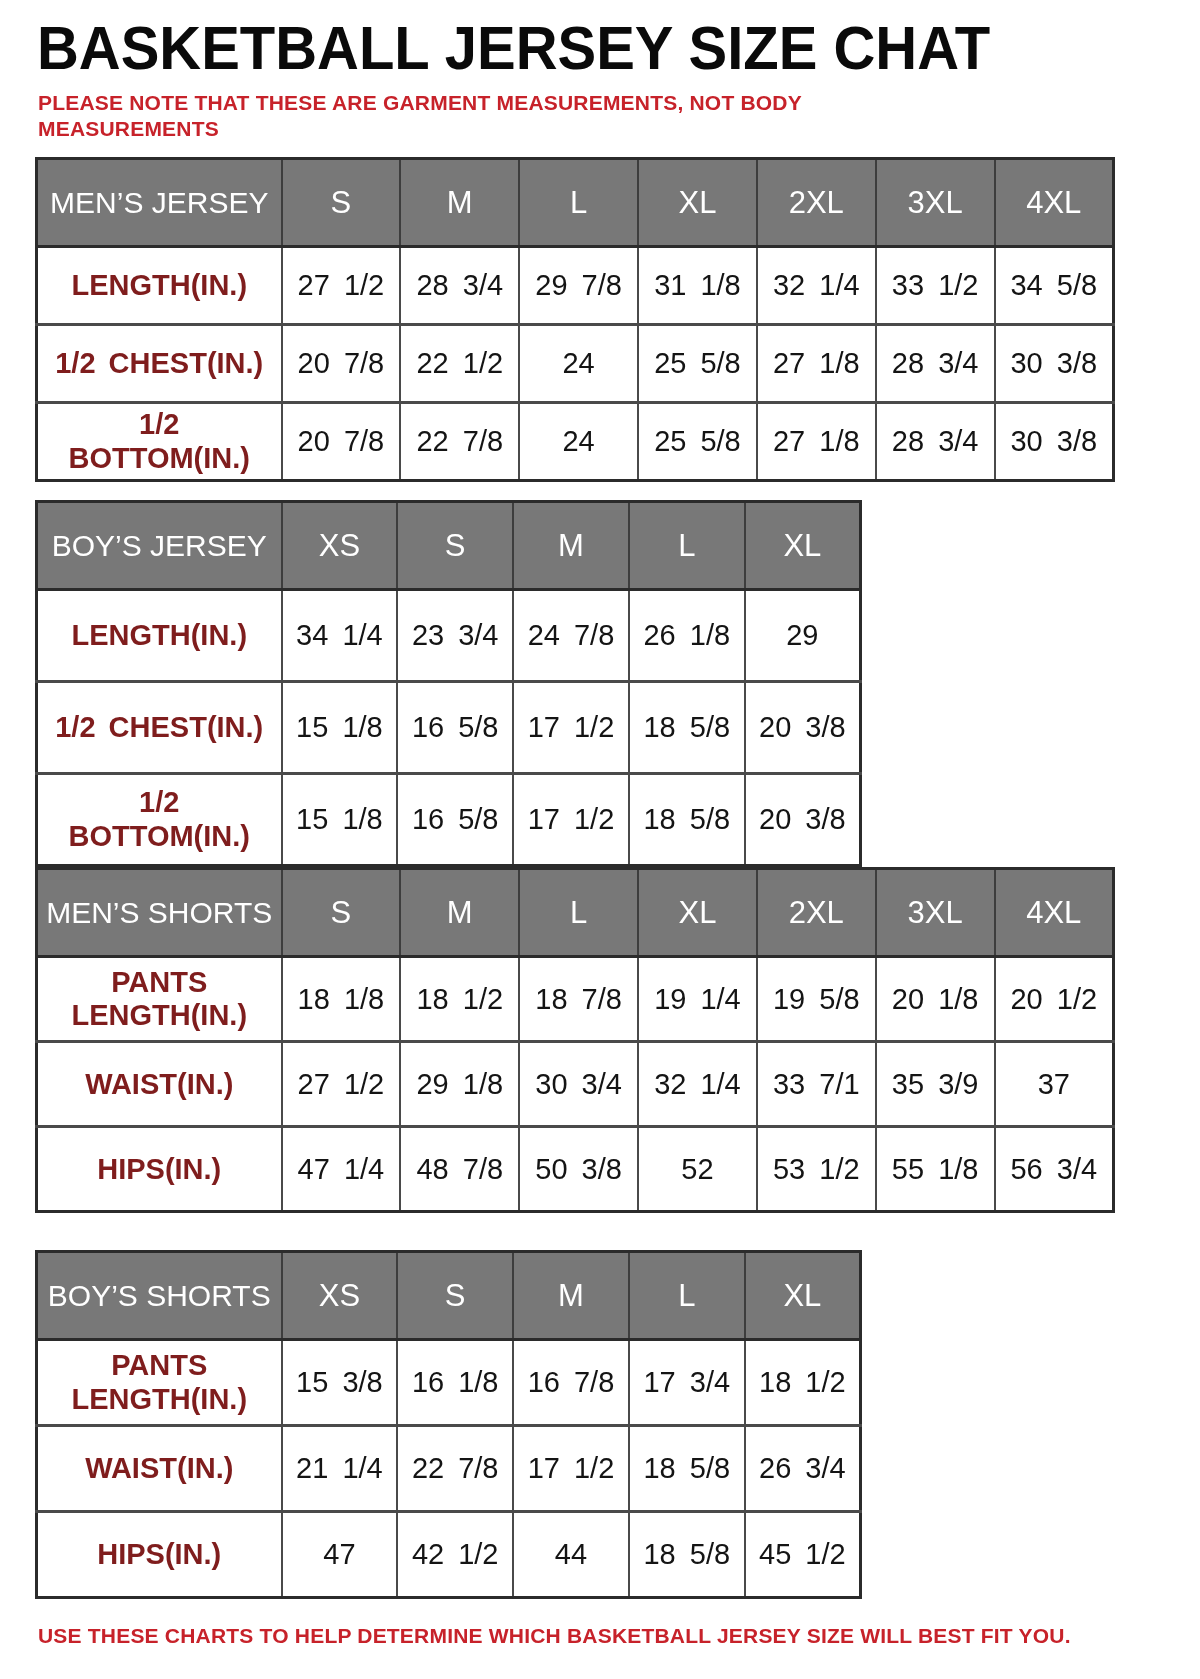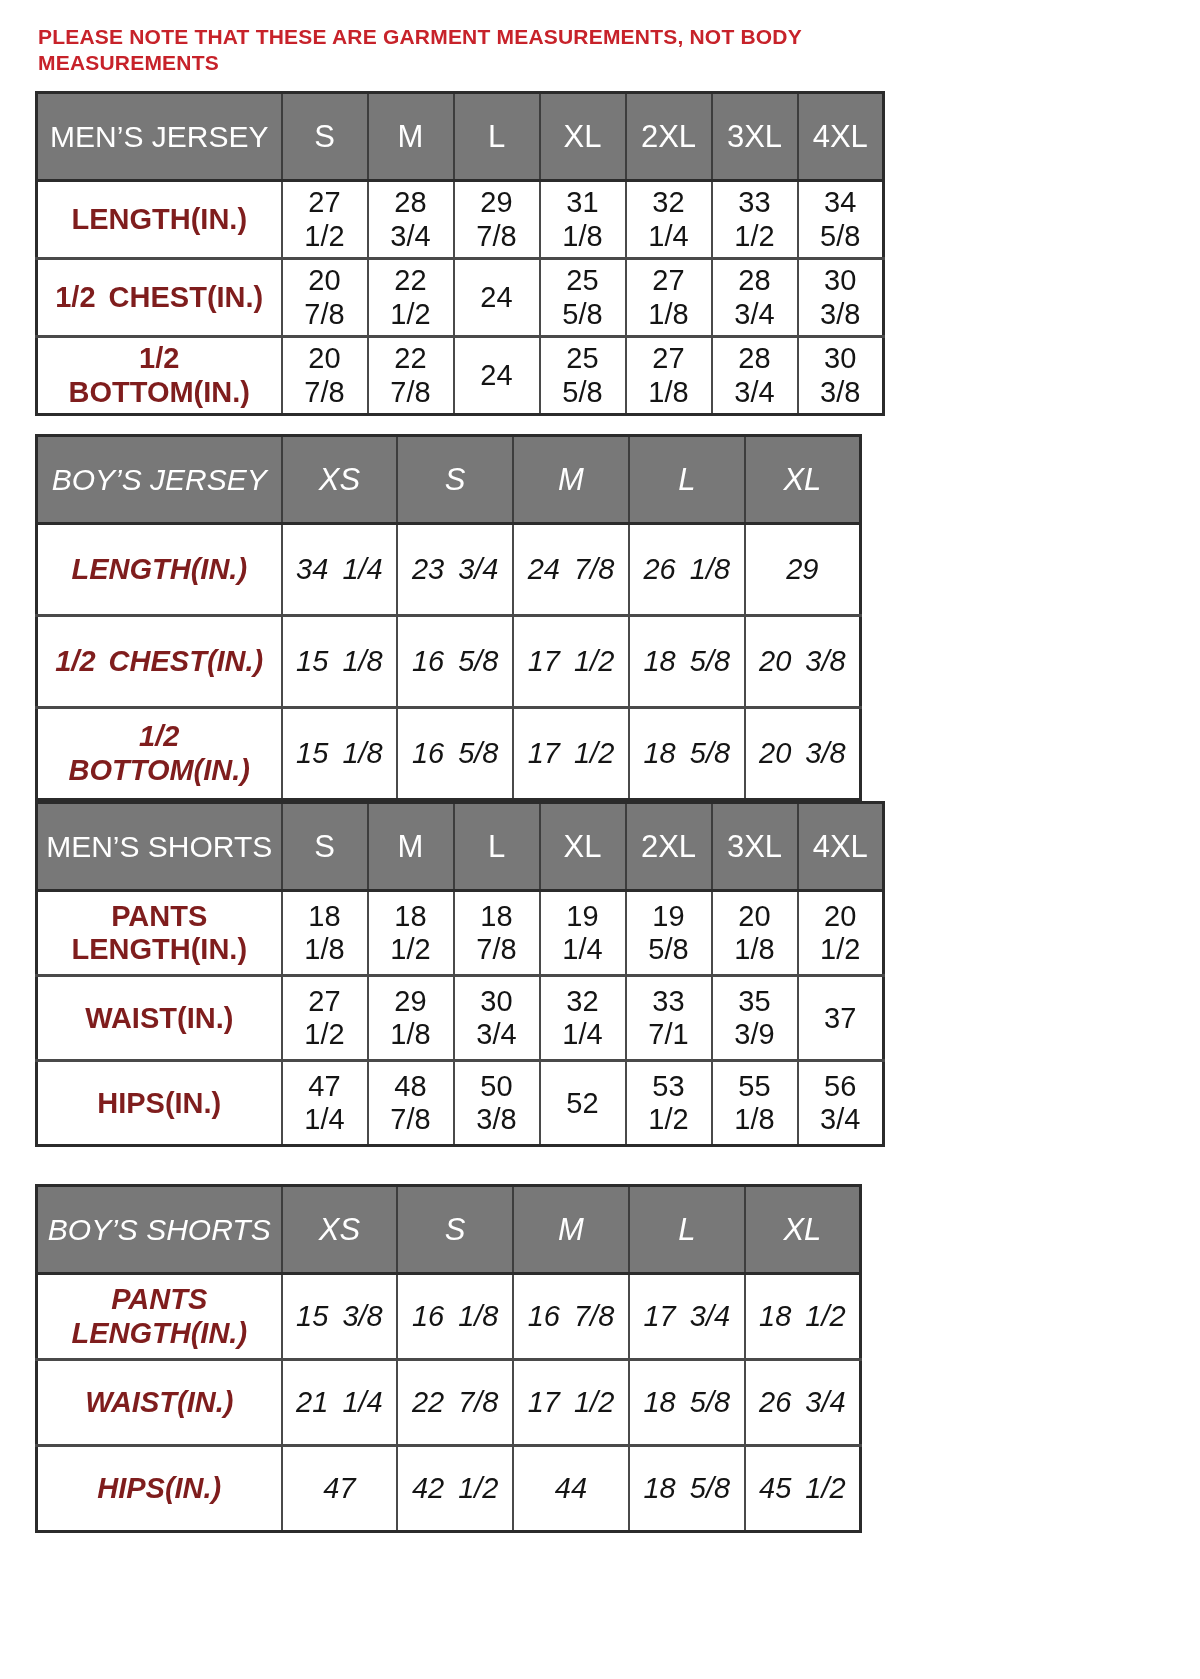--- a/index.html
+++ b/index.html
@@ -35,22 +35,22 @@
   }
   .note-top{margin:10px 0 0 3px;max-width:800px;}
   .note-bottom{margin:24px 0 0 3px;max-width:1160px;}
 
   table.size-table{
     border-collapse:collapse;
     table-layout:fixed;
     border:3px solid #2b2b2b;
     background:#ffffff;
   }
-  .w-wide{width:850px;}
-  .w-narrow{width:827px;font-style:italic;}
+  .w-wide{width:1080px;}
+  .w-narrow{width:827px;}
   .mt-t1{margin-top:16px;}
   .mt-t2{margin-top:18px;}
   .mt-t3{}
   .mt-t4{margin-top:37px;}
 
   table.size-table th{
     background:#787878;
     color:#ffffff;
     font-weight:normal;
     font-size:31px;
@@ -83,20 +83,21 @@
   .t-mens-jersey  tbody tr{height:78px;}
   .t-boys-jersey  tbody tr{height:92px;}
   .t-mens-shorts  tbody tr{height:85px;}
   .t-boys-shorts  tbody tr{height:86px;}
 </style>
 </head>
 <body>
 
 <div class="wrap">
 
+  <h1 class="page-title"><span class="squeeze">BASKETBALL JERSEY SIZE CHAT</span></h1>
 
   <p class="note note-top">PLEASE NOTE THAT THESE ARE GARMENT MEASUREMENTS, NOT BODY MEASUREMENTS</p>
 
   <table class="size-table w-wide t-mens-jersey mt-t1">
       <colgroup>
         <col style="width: 245px;">
         <col>
         <col>
         <col>
         <col>
@@ -294,14 +295,15 @@
           <td class="rlabel">HIPS(IN.)</td>
           <td>47</td>
           <td>42 1/2</td>
           <td>44</td>
           <td>18 5/8</td>
           <td>45 1/2</td>
         </tr>
       </tbody>
     </table>
 
+  <p class="note note-bottom">USE THESE CHARTS TO HELP DETERMINE WHICH BASKETBALL JERSEY SIZE WILL BEST FIT YOU.</p>
 
 </div>
 
 </body></html>

